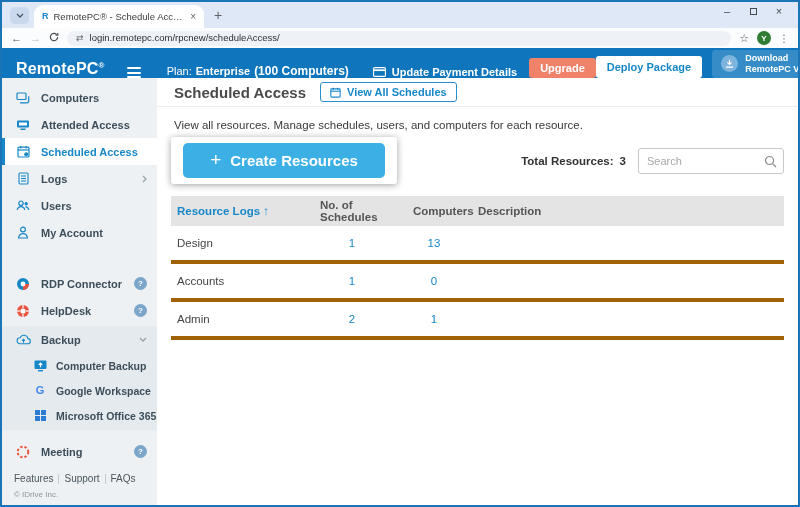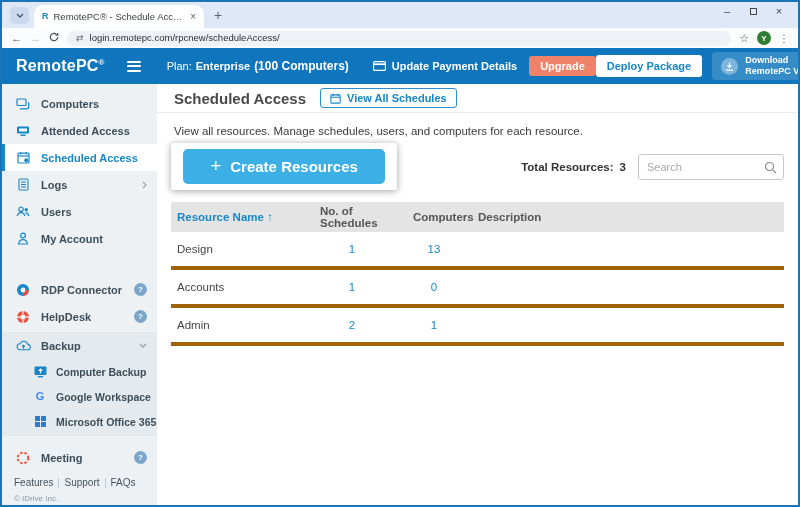--- a/index.html
+++ b/index.html
@@ -28,21 +28,21 @@
   .urlbar{flex:1;height:15px;background:#eef1f6;border-radius:8px;display:flex;align-items:center;
           padding:0 9px;gap:6px;cursor:text;}
   .swap-icon{font-size:9px;color:#5f6368;line-height:1;}
   .url-text{font-size:9.5px;color:#2b2f33;line-height:1;}
   .star{font-size:11px;color:#5f6368;line-height:1;cursor:pointer;}
   .profile-dot{width:14px;height:14px;border-radius:50%;background:#2f7d33;color:#fff;font-size:8px;
                font-weight:bold;display:flex;align-items:center;justify-content:center;cursor:pointer;}
   .kebab{font-size:10px;color:#5f6368;cursor:pointer;}
 
   
-  .appheader{height:36px;background:#0f76bd;display:flex;align-items:center;color:#fff;
+  .appheader{height:30px;background:#0f76bd;display:flex;align-items:flex-end;color:#fff;
              padding:0 10px;flex:none;}
   .logo{font-size:16px;font-weight:bold;margin-left:4px;letter-spacing:.2px;white-space:nowrap;}
   .logo sup{font-size:8px;}
   .hamburger{margin-left:22px;display:flex;flex-direction:column;gap:2.5px;cursor:pointer;}
   .hamburger span{width:14px;height:2px;background:#fff;border-radius:1px;}
   .plan{margin-left:26px;font-size:11px;display:flex;align-items:baseline;gap:4px;white-space:nowrap;}
   .plan b{font-weight:bold;}
   .plan small{font-size:12px;font-weight:bold;}
   .hdr-divider{width:1px;height:16px;background:rgba(255,255,255,.45);margin:0 12px;}
   .pay{display:flex;align-items:center;gap:6px;font-size:11px;font-weight:bold;cursor:pointer;white-space:nowrap;}
@@ -394,21 +394,21 @@
                     <circle cx="5.5" cy="5.5" r="4"></circle>
                     <line x1="8.6" y1="8.6" x2="12" y2="12"></line>
                   </svg>
               </span>
             </span>
           </div>
         </div>
 
         <div class="table">
           <div class="thead">
-            <span class="th-name"><span>Resource Name</span> <span>↑</span></span>
+            <span class="th-name"><span>Resource Logs</span> <span>↑</span></span>
             <span class="th-sched">No. of Schedules</span>
             <span class="th-comp">Computers</span>
             <span class="th-desc">Description</span>
           </div>
           <div class="trow">
             <span>Design</span>
             <span class="tlink">1</span>
             <span class="tlink">13</span>
             <span></span>
           </div>

